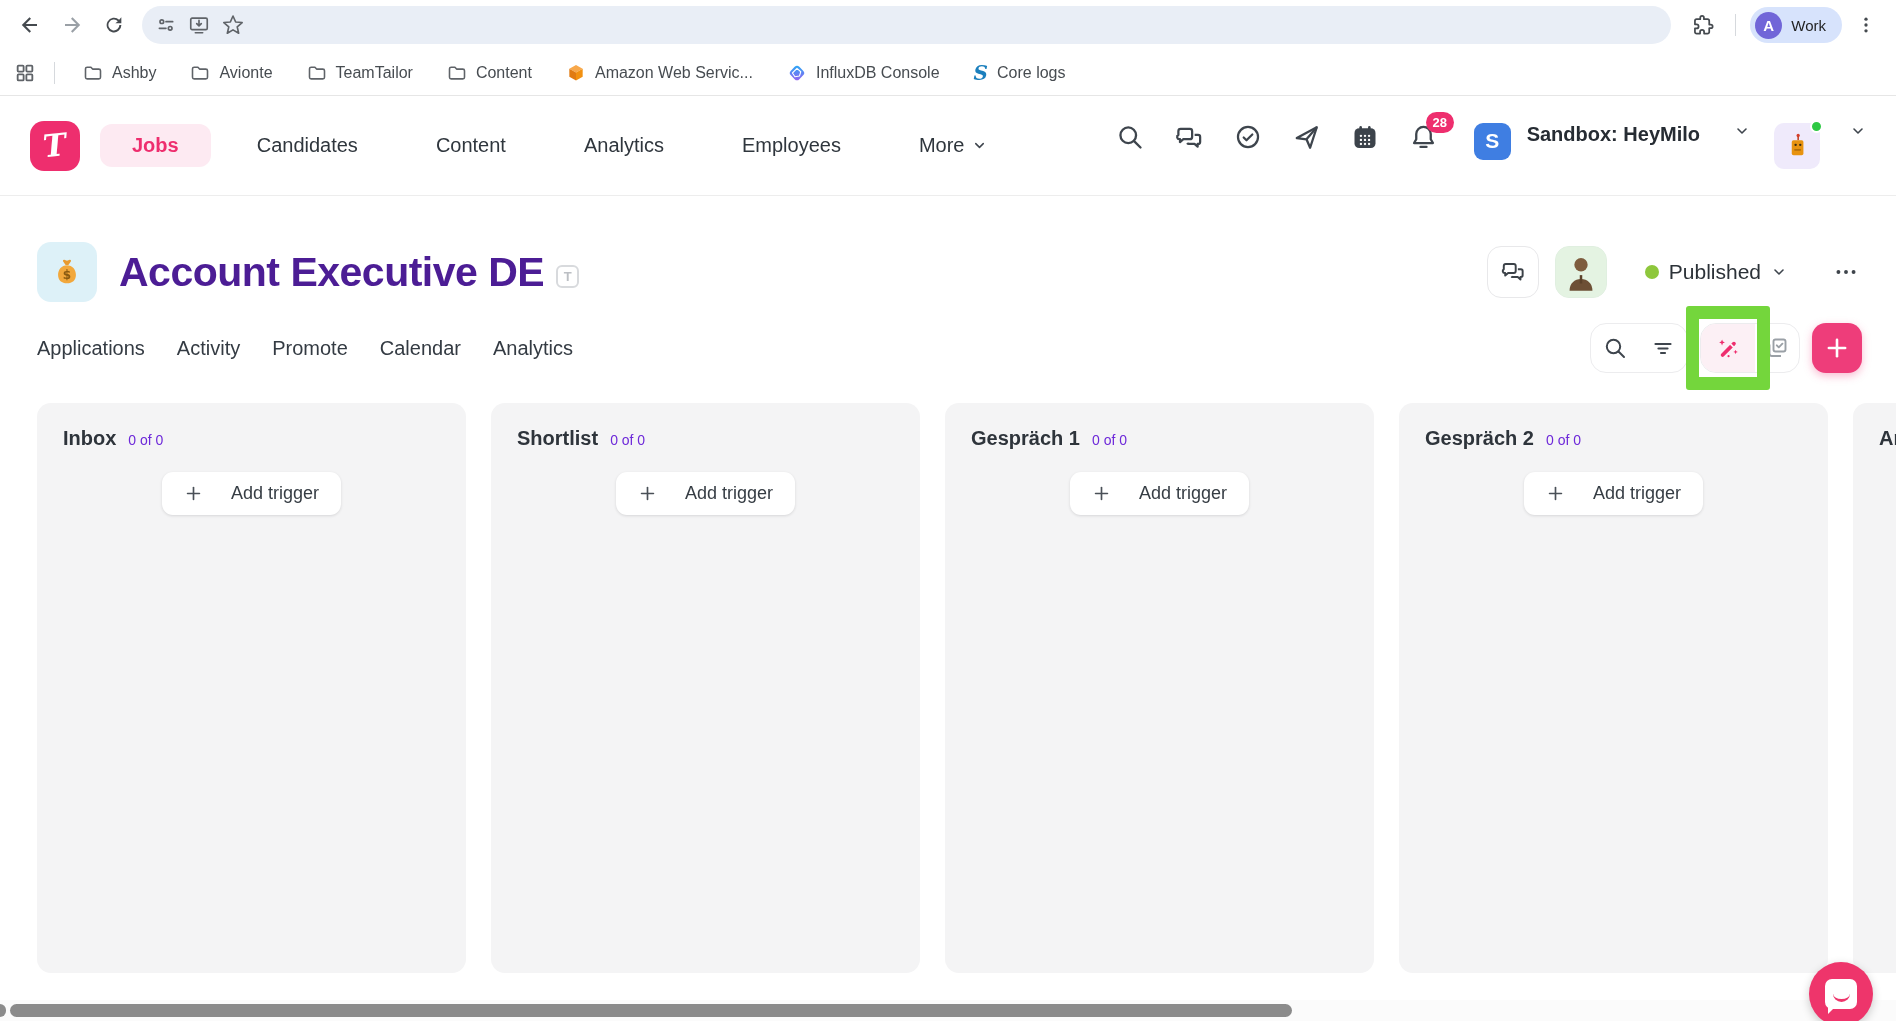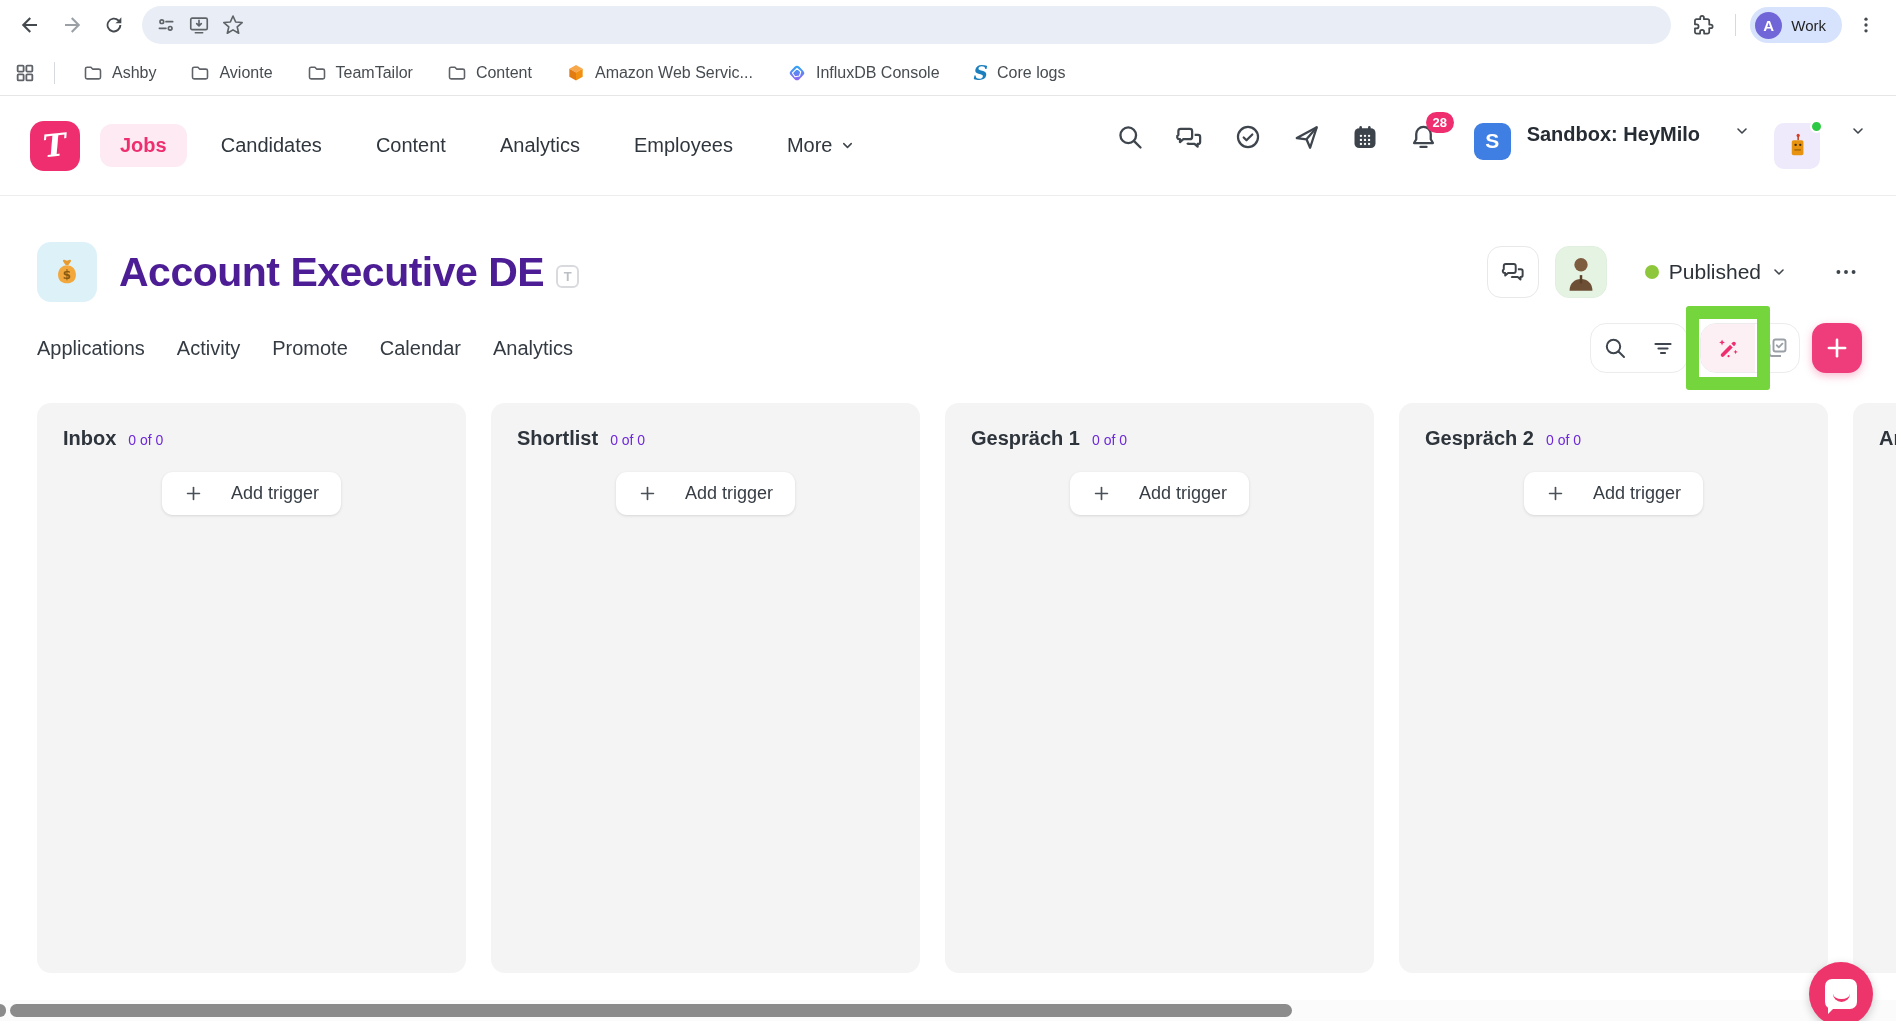--- a/index.html
+++ b/index.html
@@ -28,21 +28,21 @@
   .core-s { font-family:"DejaVu Serif",serif; font-style:italic; font-weight:bold; font-size:20px; color:#1b7fbd; line-height:1; }
 
   
   .site { height:926px; border-top:1px solid #e6e6e6; position:relative; background:#fff; }
 
   
   .tt-nav { height:100px; display:flex; align-items:center; padding:0 30px; border-bottom:1px solid #ededed; }
   .tt-logo { width:50px; height:50px; border-radius:14px; background:#ee2e6e; display:flex; align-items:center; justify-content:center; margin-right:20px; }
   .tt-logo span { font-family:"DejaVu Serif",serif; font-style:italic; font-weight:bold; color:#fff; font-size:31px; transform:rotate(-6deg); line-height:1; }
   .nav-items { display:flex; align-items:center; gap:14px; }
-  .nav-item { font-size:20px; color:#2f363d; padding:10px 20px; border-radius:12px; display:flex; align-items:center; gap:8px; }
+  .nav-item { font-size:20px; color:#2f363d; padding:10px 32px; border-radius:12px; display:flex; align-items:center; gap:8px; }
   .nav-item.active { color:#ee2e6e; background:#fdeaf2; font-weight:bold; }
   .nav-right { margin-left:auto; display:flex; align-items:flex-start; gap:30px; }
   .nav-ic { color:#3e454d; position:relative; }
   .badge { position:absolute; top:-11px; right:-16px; background:#ee2e6e; color:#fff; font-size:13px; font-weight:bold;
     min-width:28px; height:21px; border-radius:11px; display:flex; align-items:center; justify-content:center; padding:0 6px; }
   .ws-tile { width:37px; height:37px; border-radius:9px; background:#3f7ee2; color:#fff; font-size:21px; font-weight:bold;
     display:flex; align-items:center; justify-content:center; margin-left:6px; }
   .ws-name { font-size:20px; font-weight:600; color:#262c33; margin:0 4px 0 -14px; }
   .user-avatar { width:46px; height:46px; border-radius:10px; background:#efeafb; position:relative; display:flex; align-items:center; justify-content:center; margin-left:-6px; }
   .presence-dot { position:absolute; top:-3px; right:-3px; width:13px; height:13px; border-radius:50%; background:#2ec944; border:2px solid #fff; }

